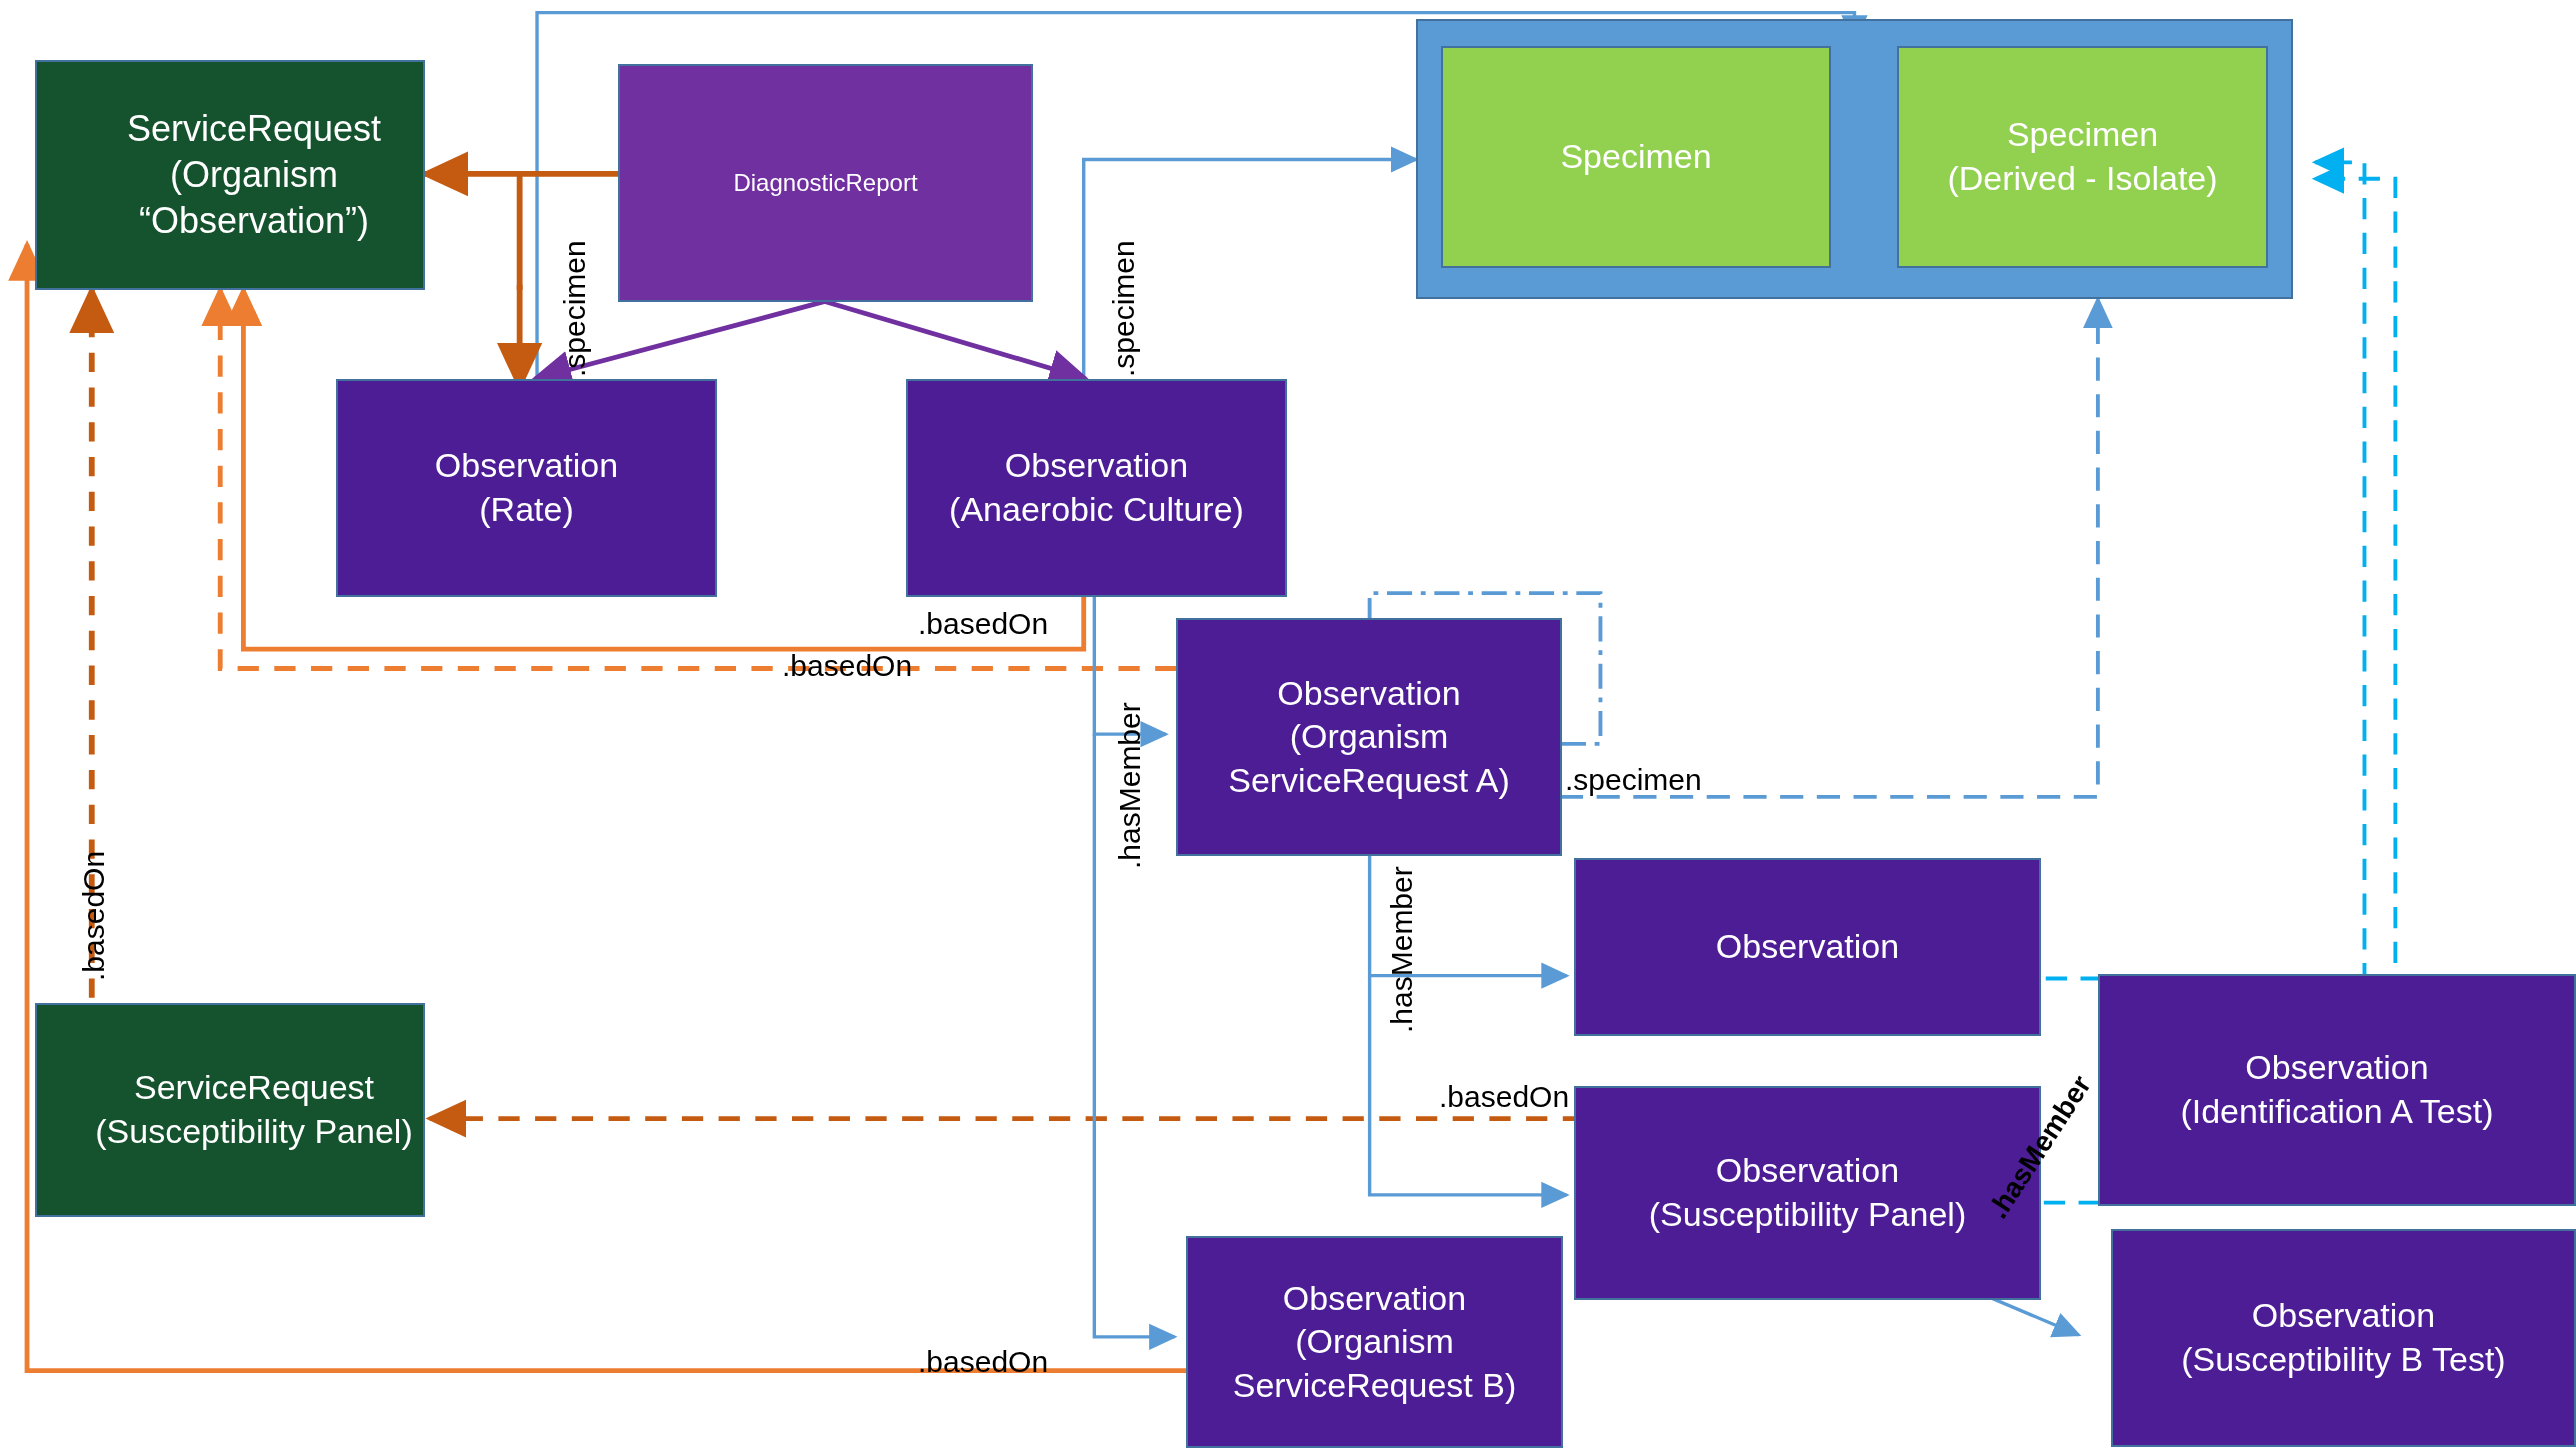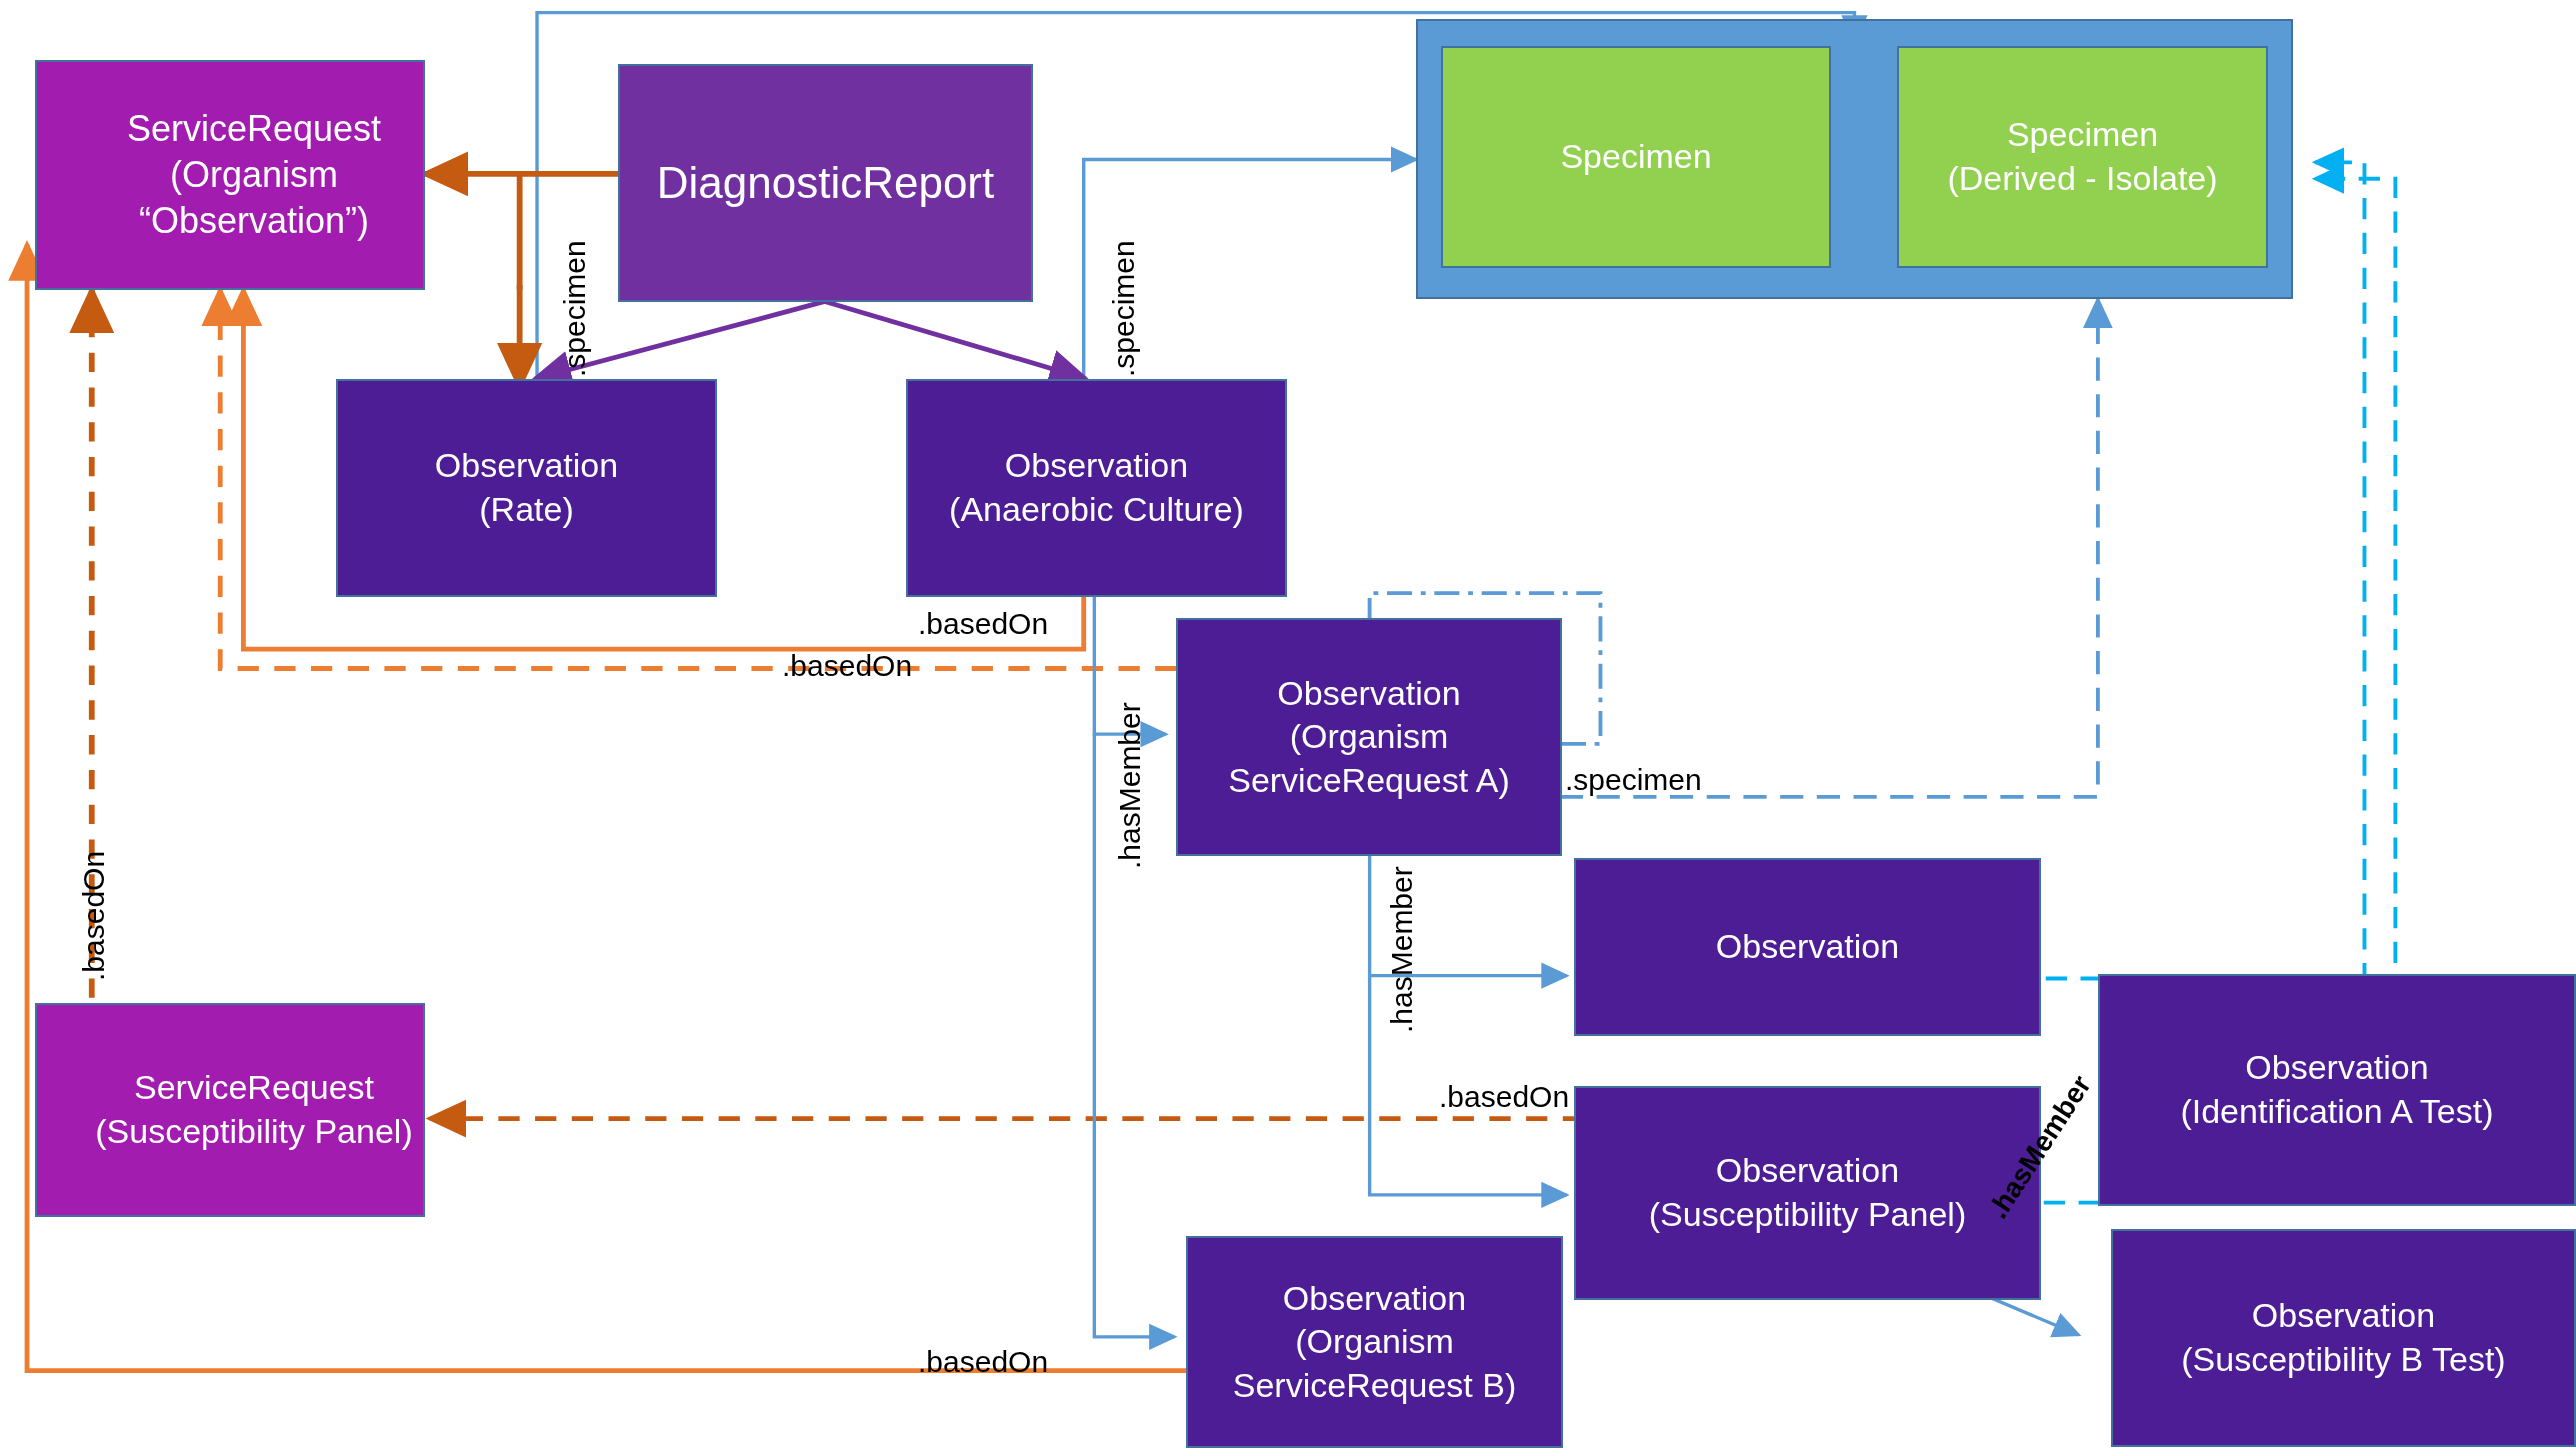--- a/index.html
+++ b/index.html
@@ -29,21 +29,21 @@
     align-items: center;
     justify-content: center;
     text-align: center;
     color: #ffffff;
     line-height: 1.28;
     border: 2.9px solid #41719C;
     z-index: 3;
   }
   .node .lbl { display: block; padding: 0 7.7px; }
   .node .lbl span { display: block; }
-  .n-orange { background: #a21caf; padding-left: 48px; }
+  .n-orange { background: #14532d; padding-left: 48px; }
   .n-blue   { background: #4c1d95; }
   .n-purple { background: #7030A0; }
   .n-green  { background: #92D050; }
   .group-specimen {
     position: absolute;
     box-sizing: border-box;
     background: #5B9BD5;
     border: 2.9px solid #41719C;
     z-index: 2;
   }
@@ -178,21 +178,21 @@
   <div class="group-specimen" style="left:1416px; top:19.3px; width:877px; height:280px;"></div>
 
   <div class="node n-orange" style="left:35px; top:60px; width:390px; height:230px; font-size:36px;">
     <span class="lbl">
       <span>ServiceRequest</span>
       <span>(Organism</span>
       <span>“Observation”)</span>
     </span>
   </div>
 
-  <div class="node n-purple" style="left:618px; top:64px; width:415px; height:238px; font-size:44px;">
+  <div class="node n-purple" style="left:618px; top:64px; width:415px; height:238px; font-size:24px;">
     <span class="lbl">
       <span>DiagnosticReport</span>
     </span>
   </div>
 
   <div class="node n-green" style="left:1441px; top:46px; width:390px; height:222px; font-size:34px;">
     <span class="lbl">
       <span>Specimen</span>
     </span>
   </div>

